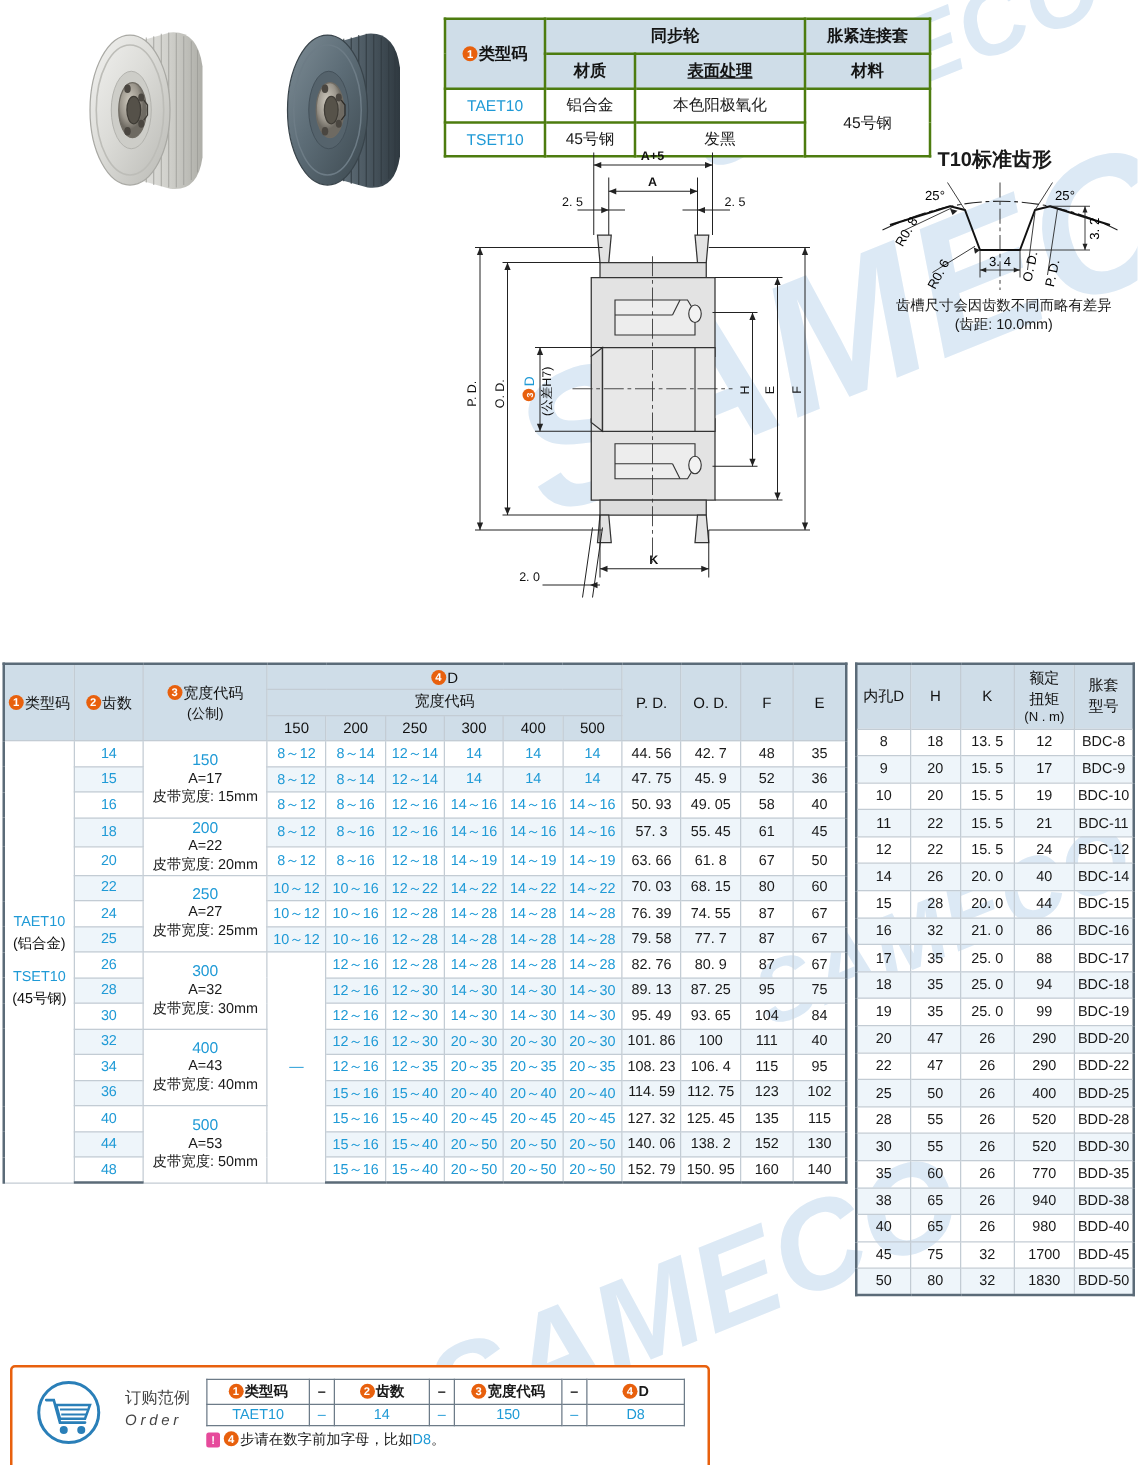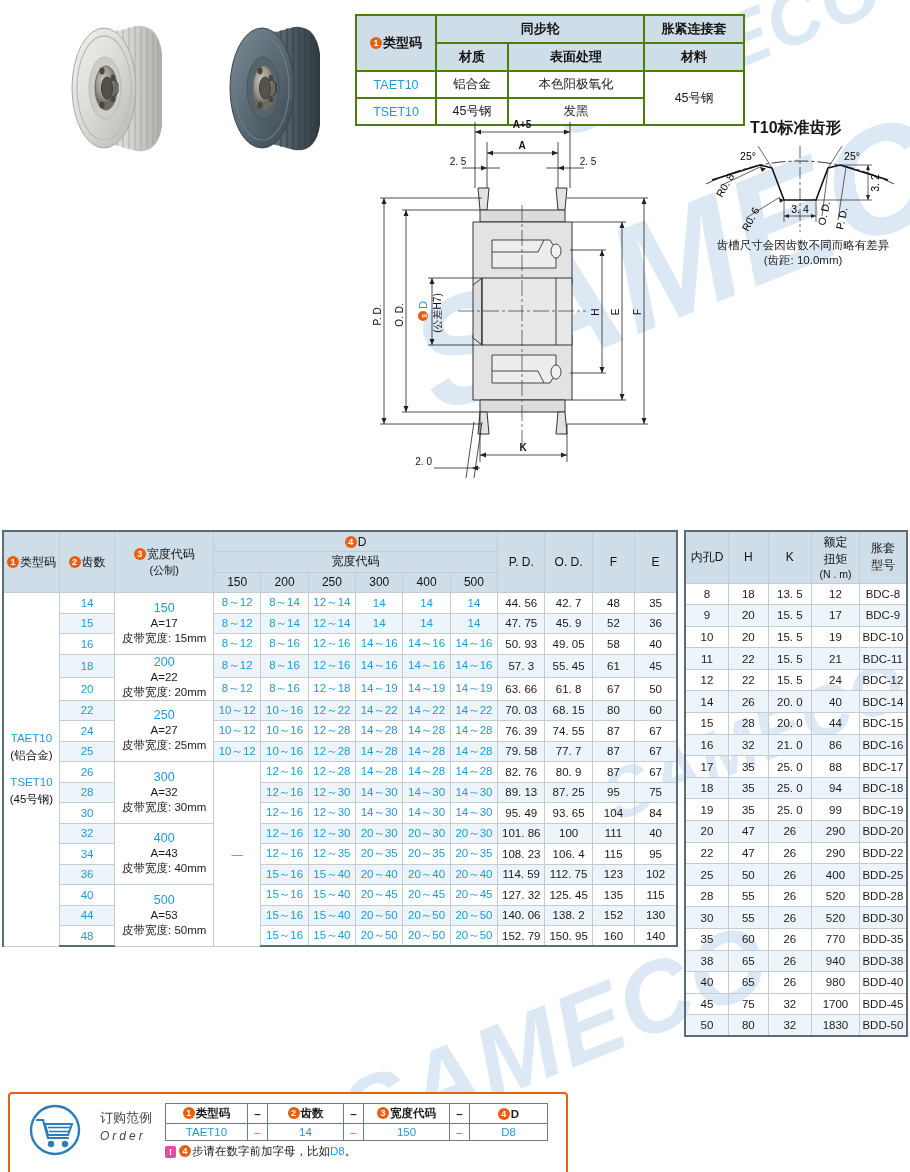--- a/index.html
+++ b/index.html
@@ -217,21 +217,21 @@
 
   <table class="mat-table">
     <thead>
       <tr>
         <td rowspan="2" style="width:82px;"><span class="cnum">1</span><span>类型码</span></td>
         <td colspan="2">同步轮</td>
         <td rowspan="1" style="width:105px;">胀紧连接套</td>
       </tr>
       <tr>
         <td style="width:75px;">材质</td>
-        <td style="width:144px;">表面处理</td>
+        <td style="width:144px;text-decoration:underline;">表面处理</td>
         <td>材料</td>
       </tr>
     </thead>
     <tbody>
       <tr>
         <td class="code">TAET10</td>
         <td>铝合金</td>
         <td>本色阳极氧化</td>
         <td rowspan="2">45号钢</td>
       </tr>

